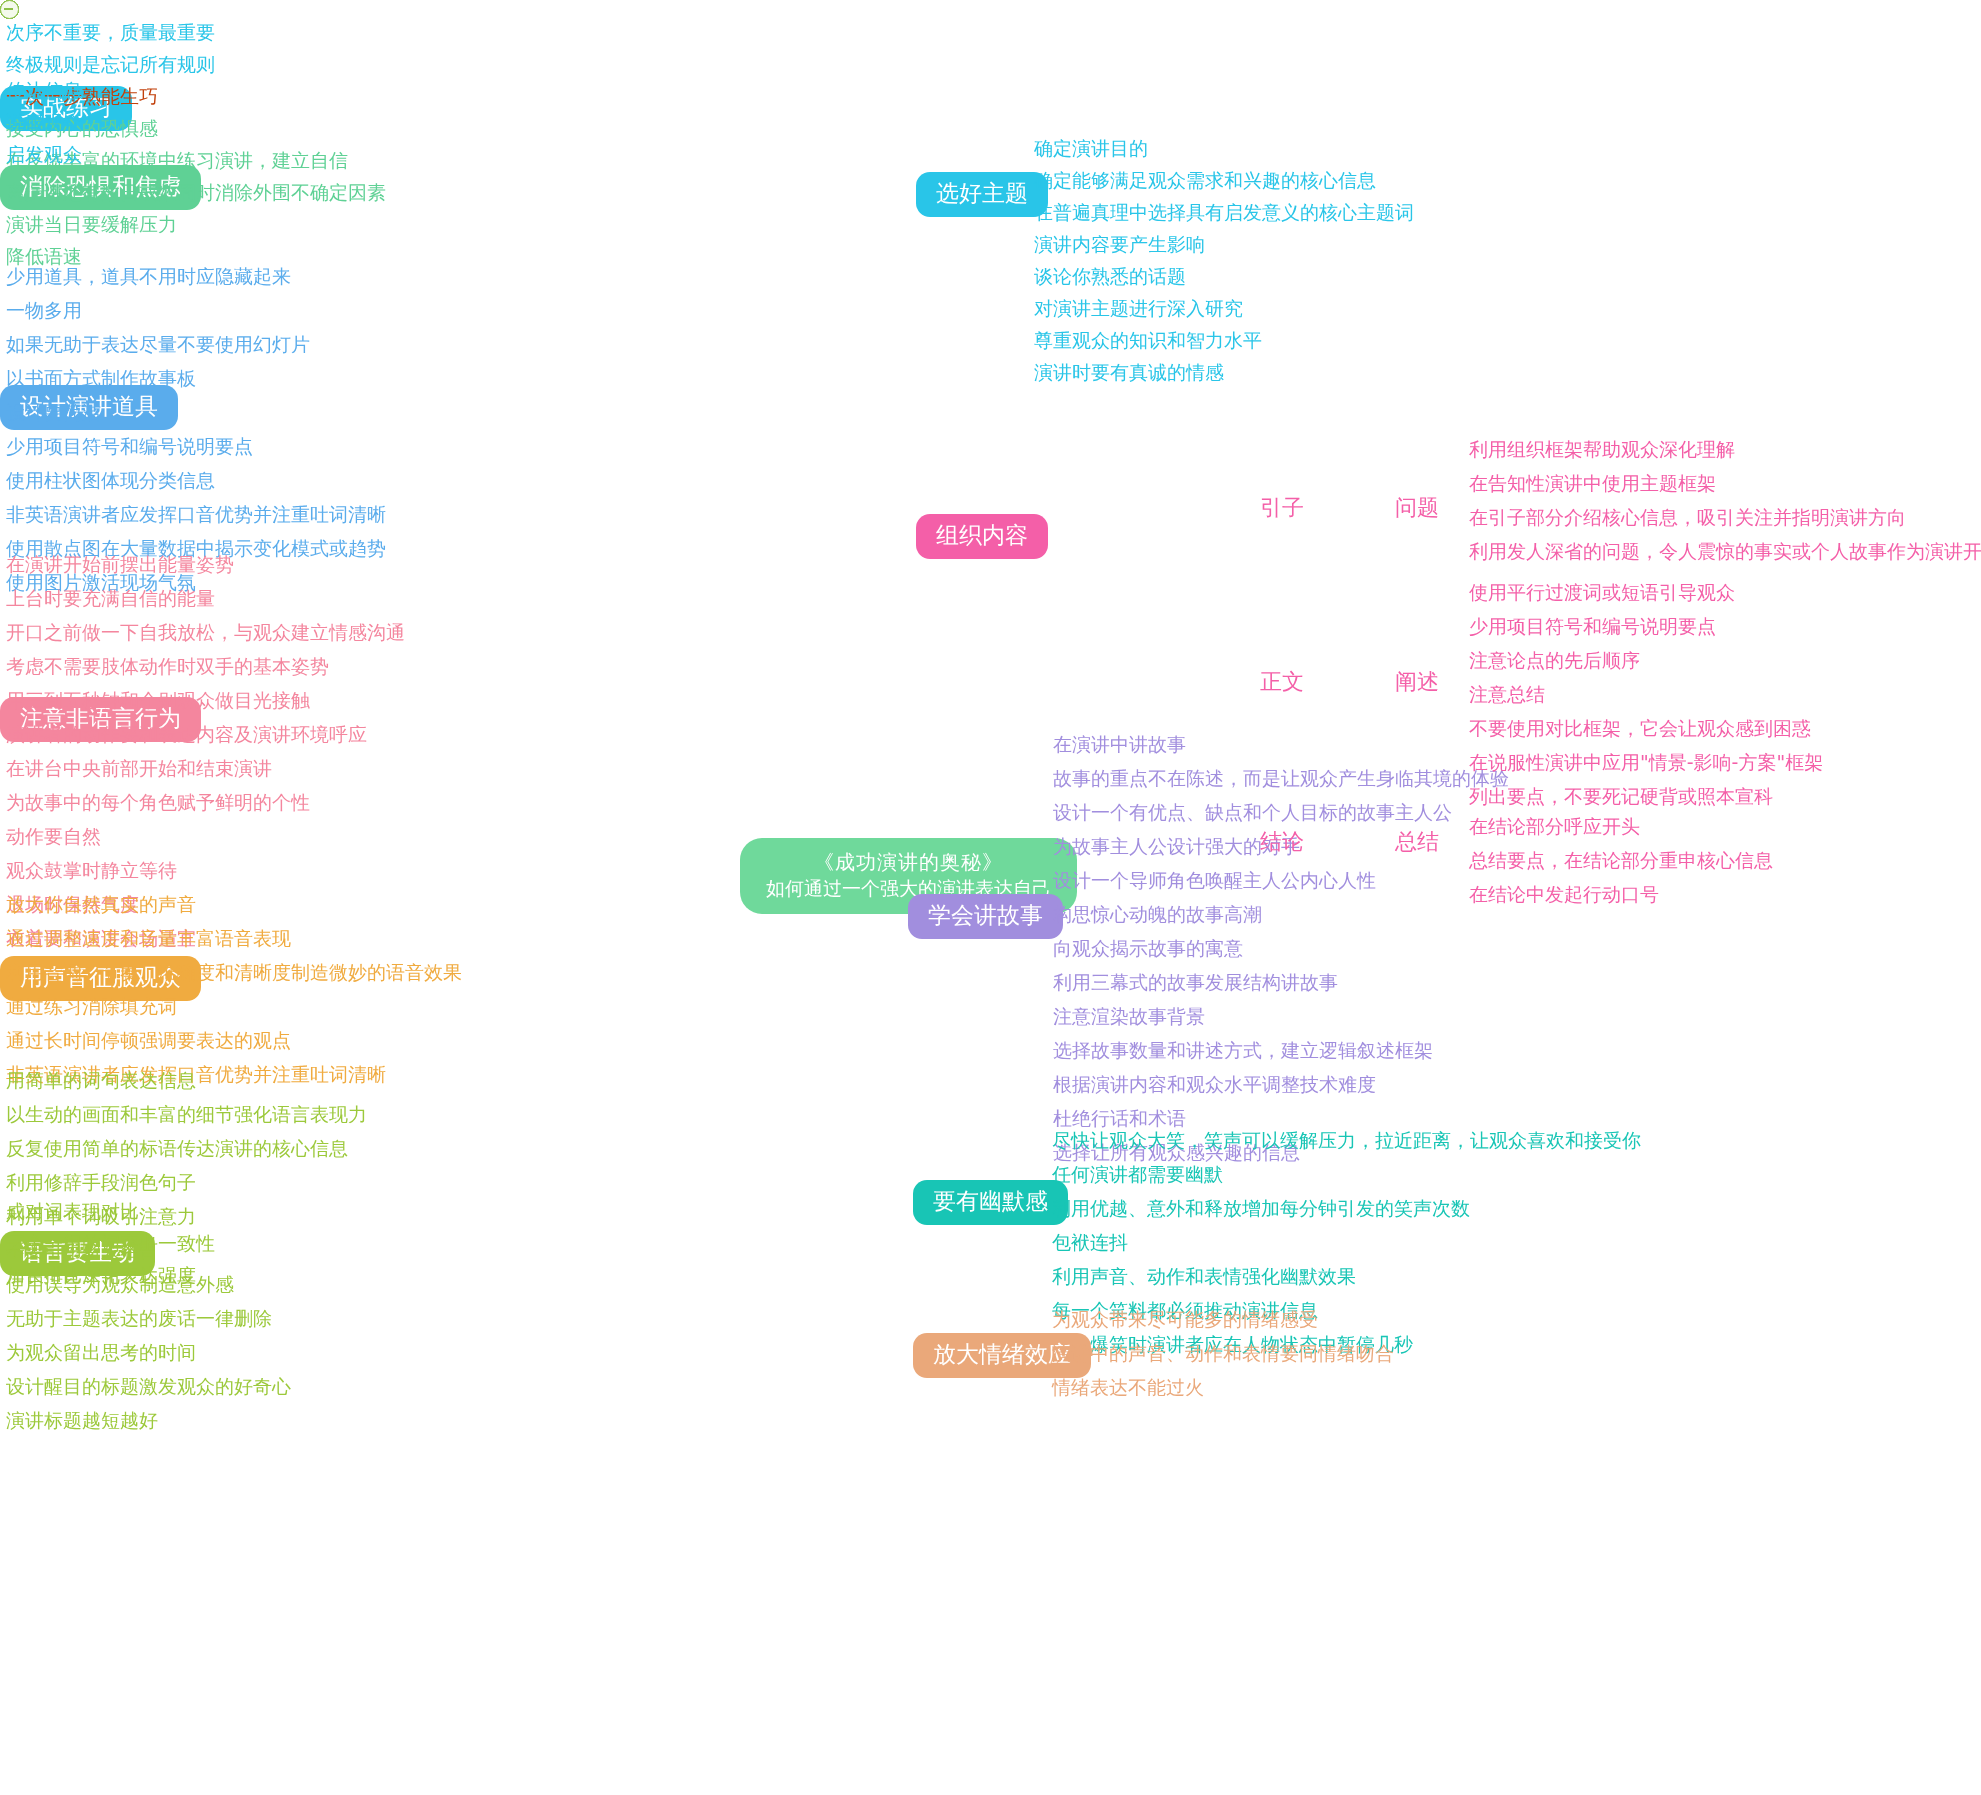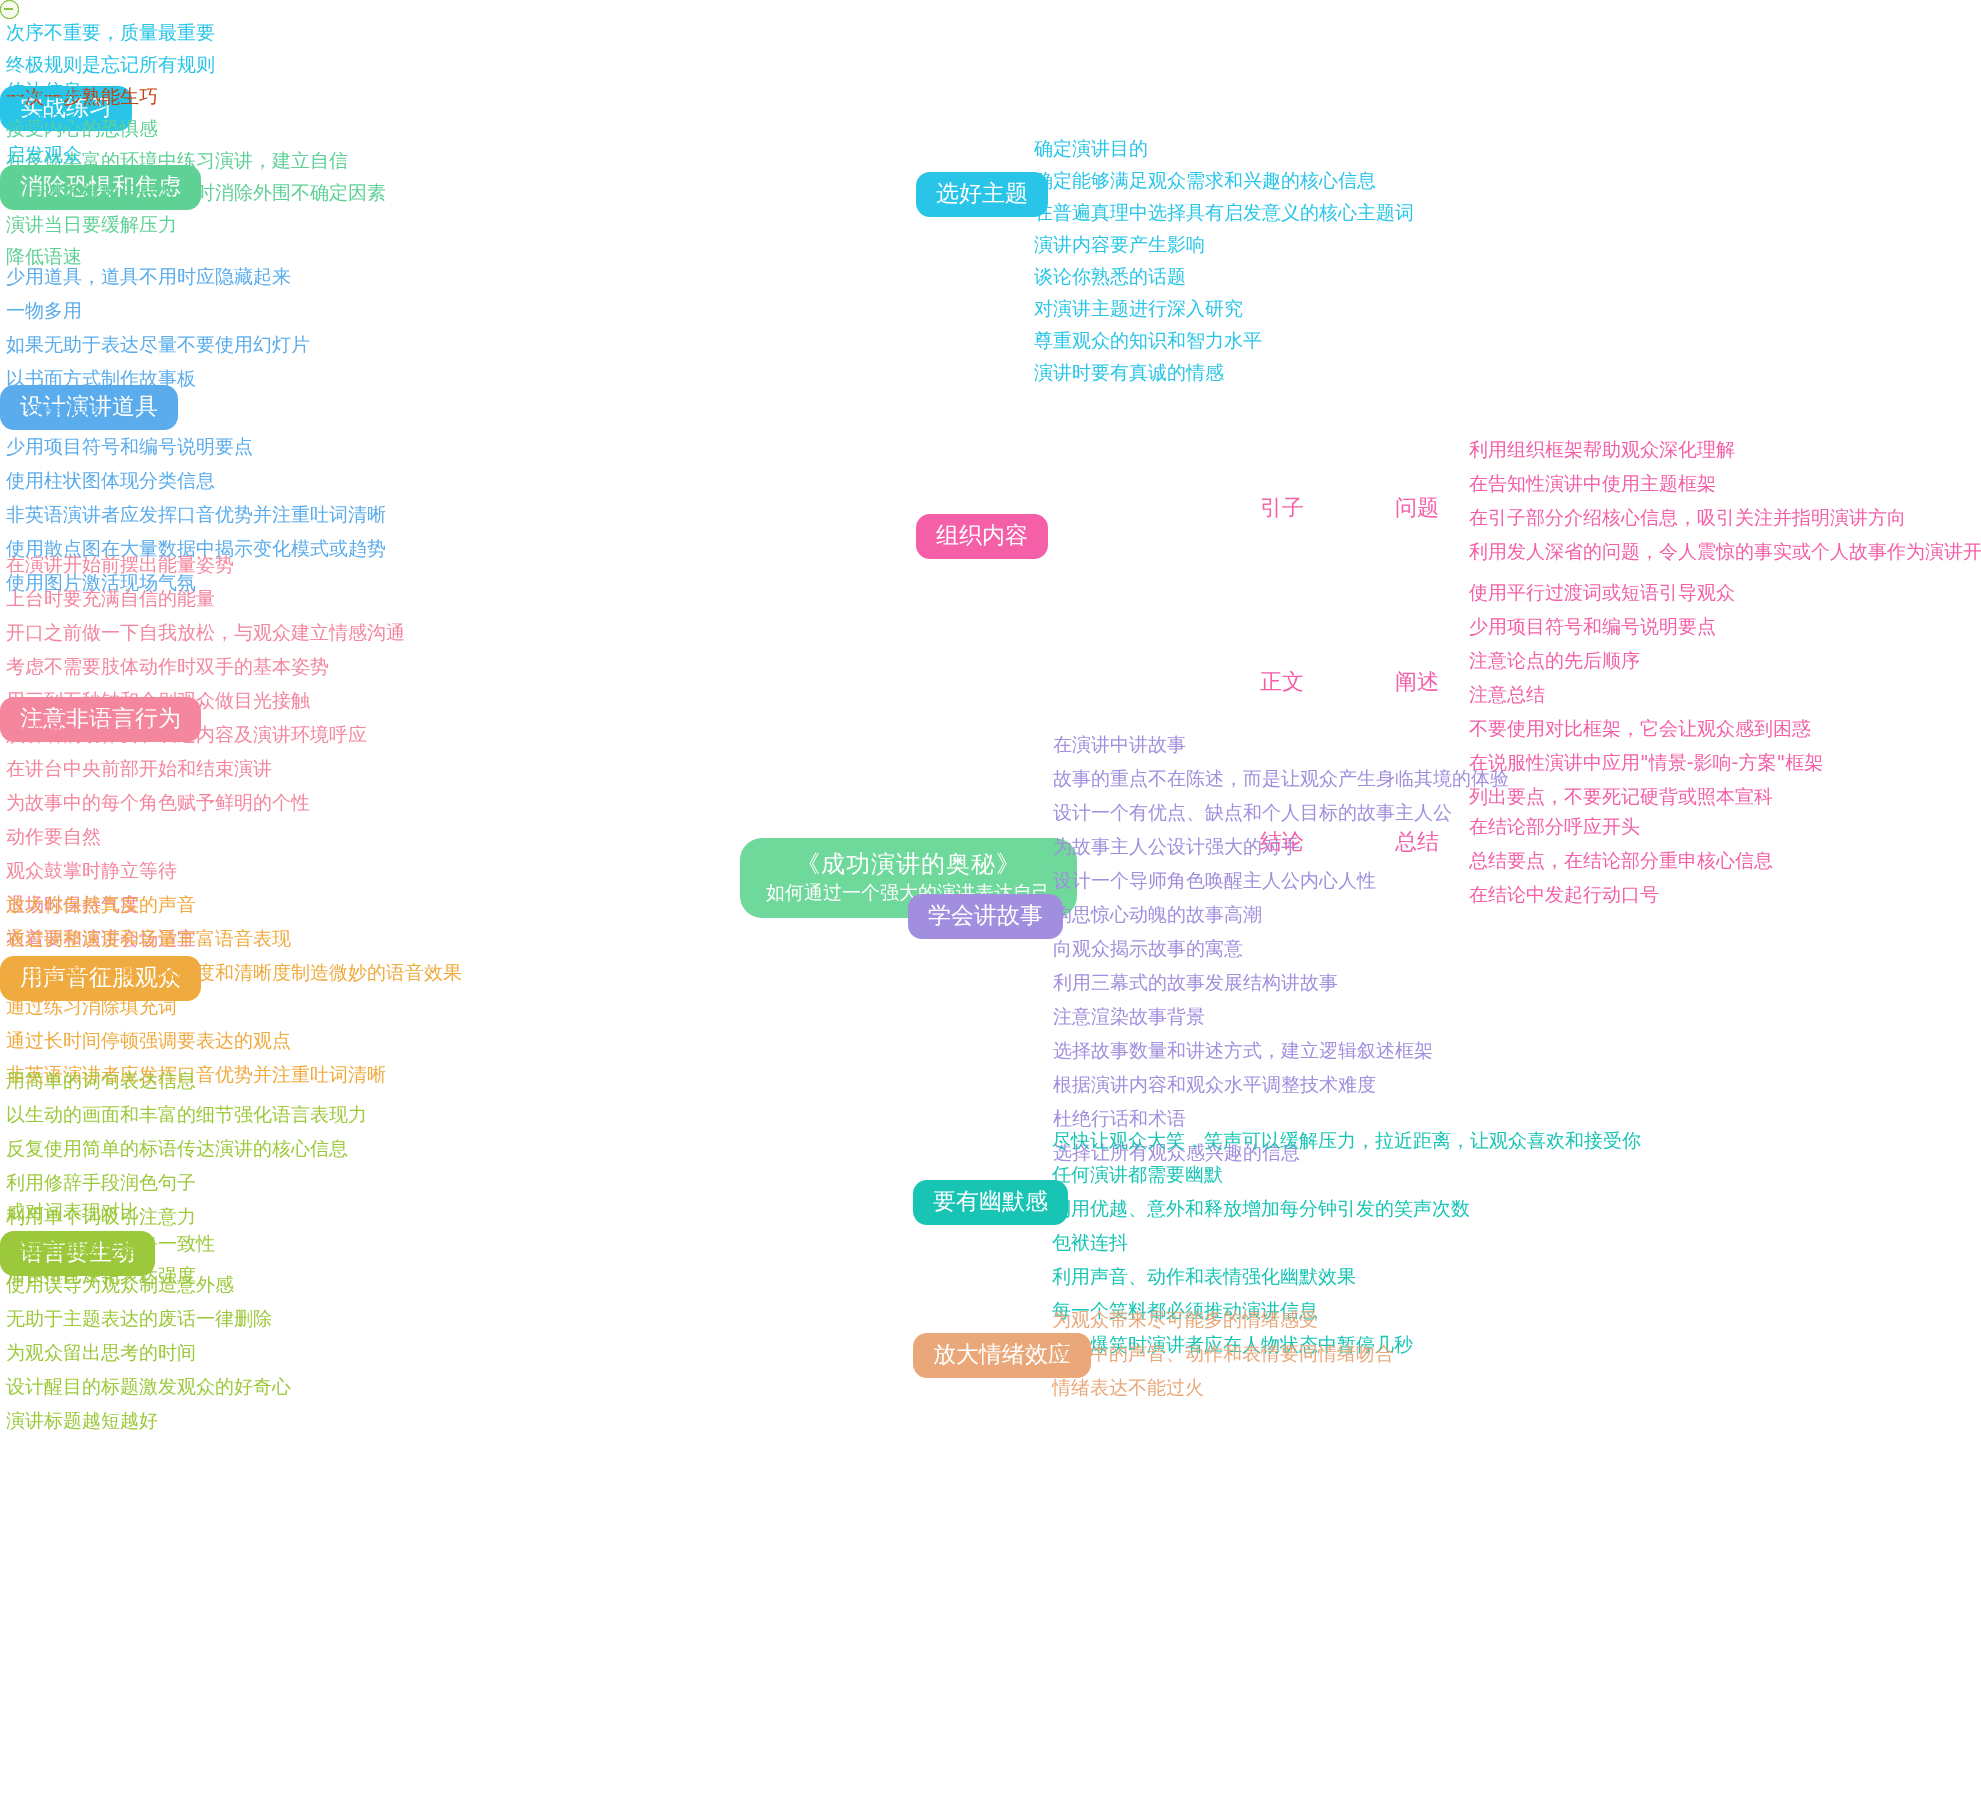--- a/index.html
+++ b/index.html
@@ -11,21 +11,21 @@
   svg.links{position:absolute;left:0;top:0;width:1981px;height:1795px;pointer-events:none;}
 
   
   .node{position:absolute;white-space:nowrap;line-height:1;}
 
   .root{
     background:#6fd99b;color:#fff;border-radius:22px;
     padding:14px 26px 16px 26px;text-align:center;
     box-shadow:0 0 0 0 rgba(0,0,0,0);
   }
-  .root .t1{font-size:24px;letter-spacing:1px;display:block;}
+  .root .t1{font-size:20px;letter-spacing:1px;display:block;}
   .root .t2{font-size:19px;display:block;margin-top:7px;}
 
   .main{
     color:#fff;border-radius:14px;padding:10px 20px 12px 20px;
     font-size:23px;text-align:center;
   }
 
   .leaf{font-size:19px;padding:3px 6px 5px 6px;}
   .mid{font-size:22px;padding:3px 5px;}
 

